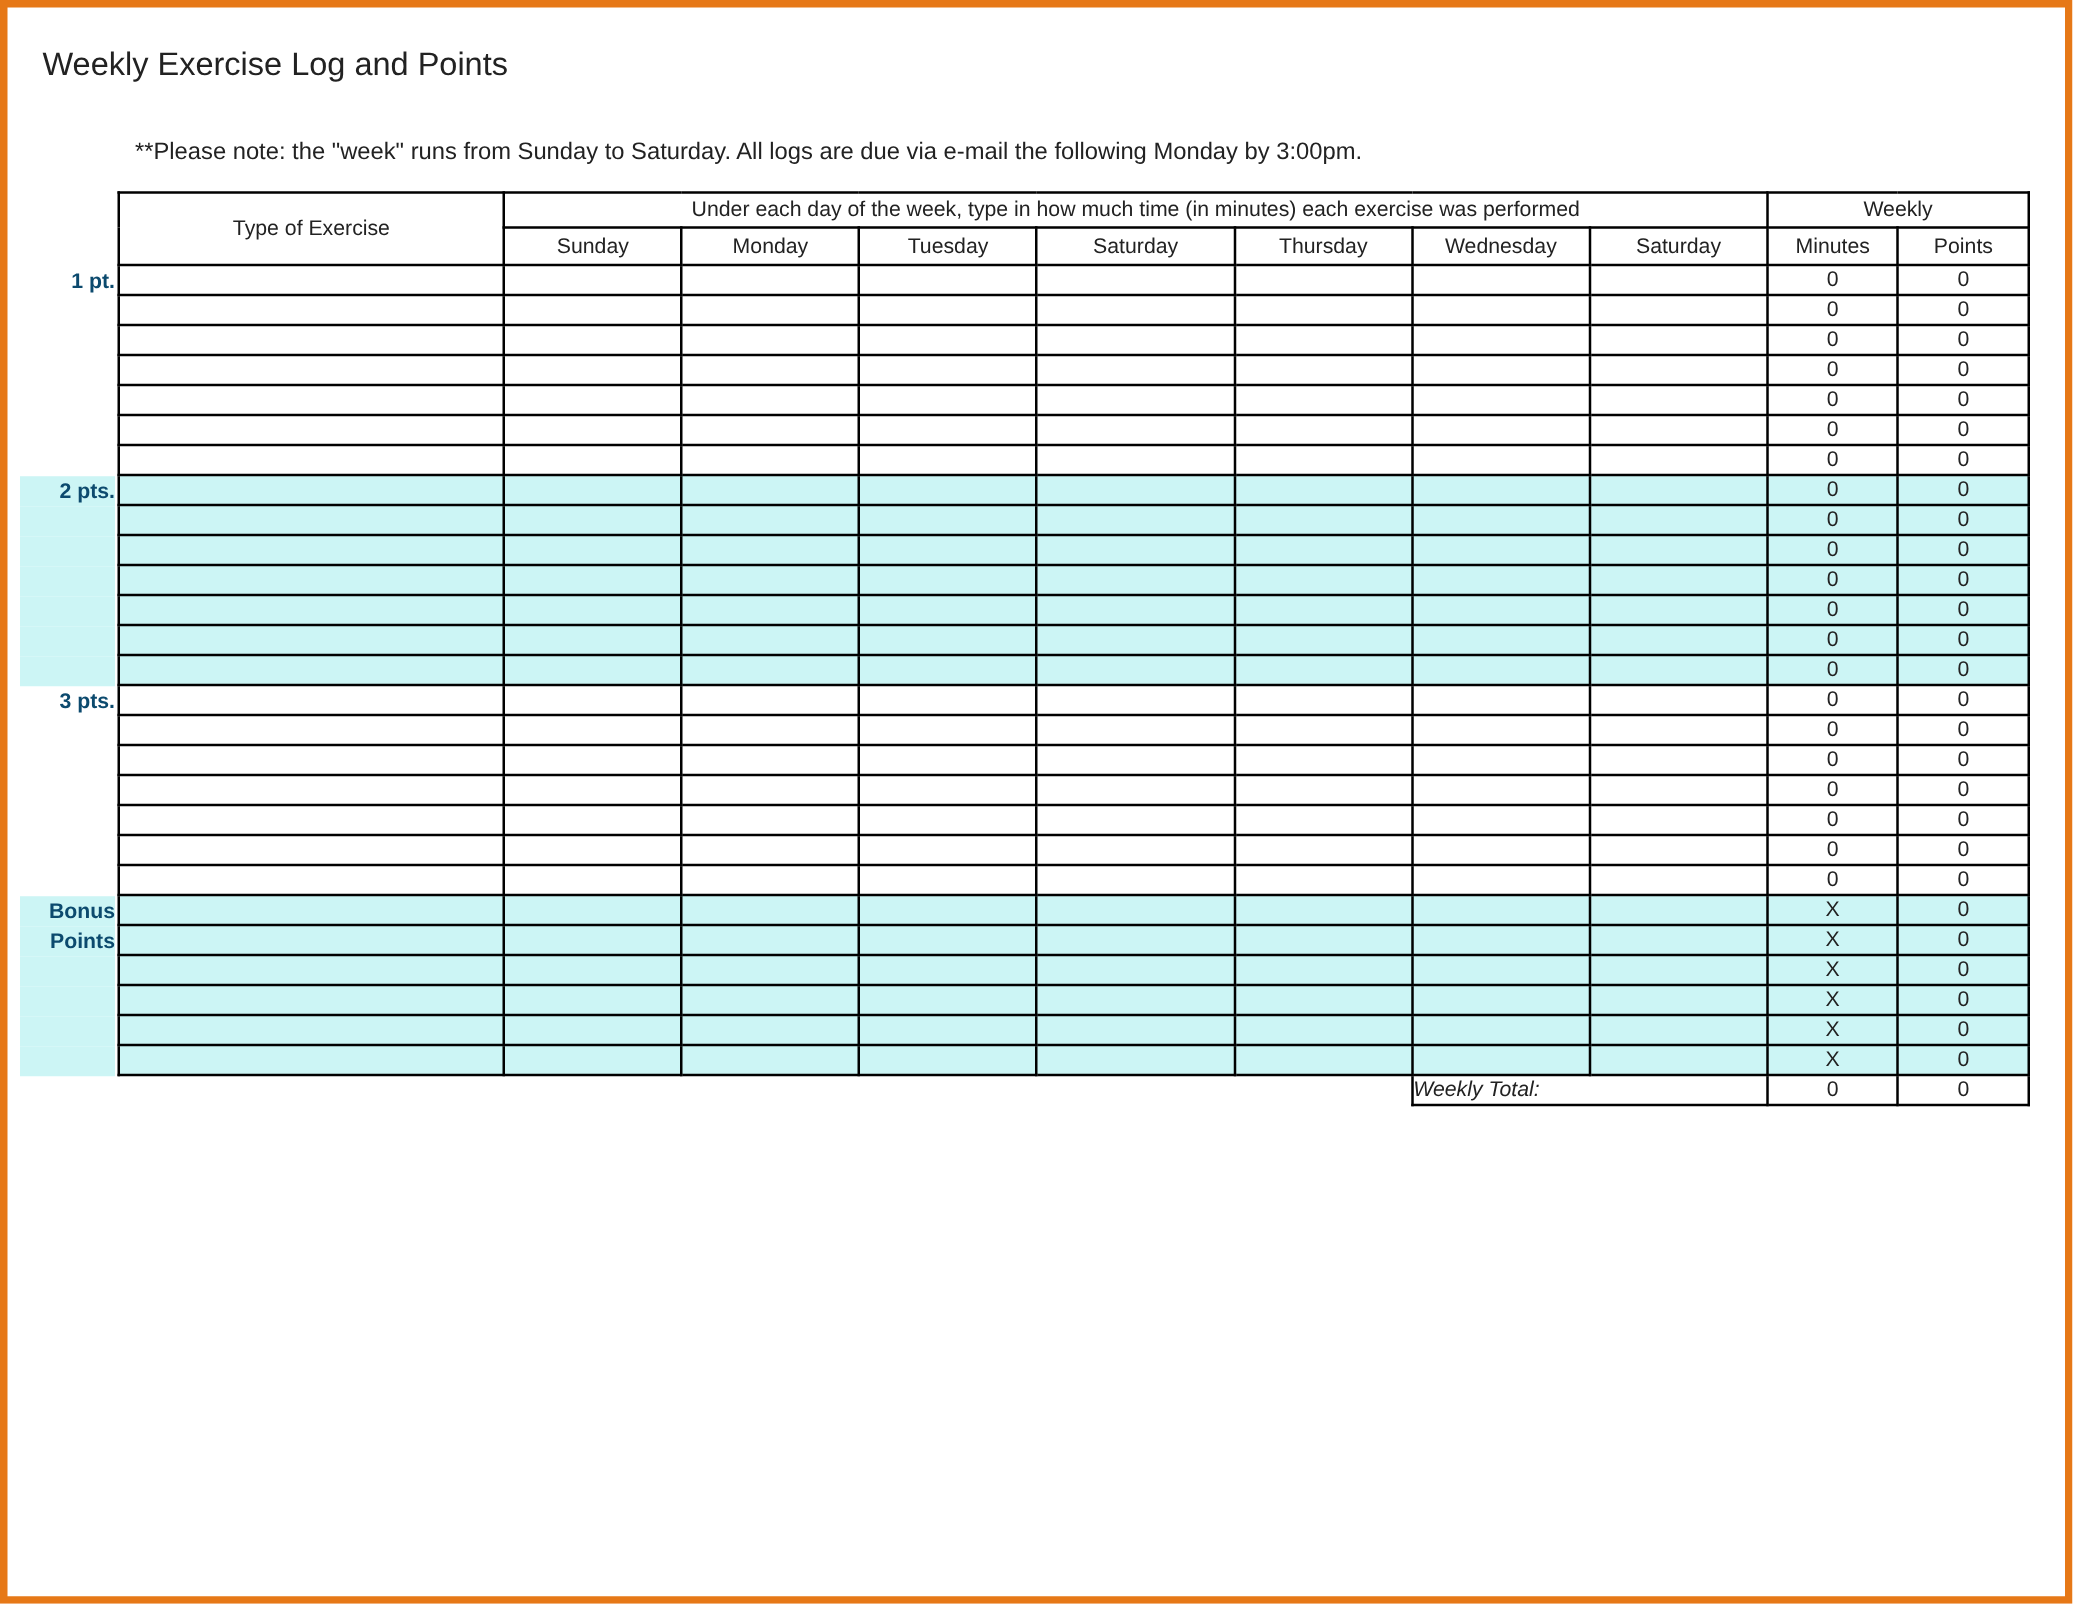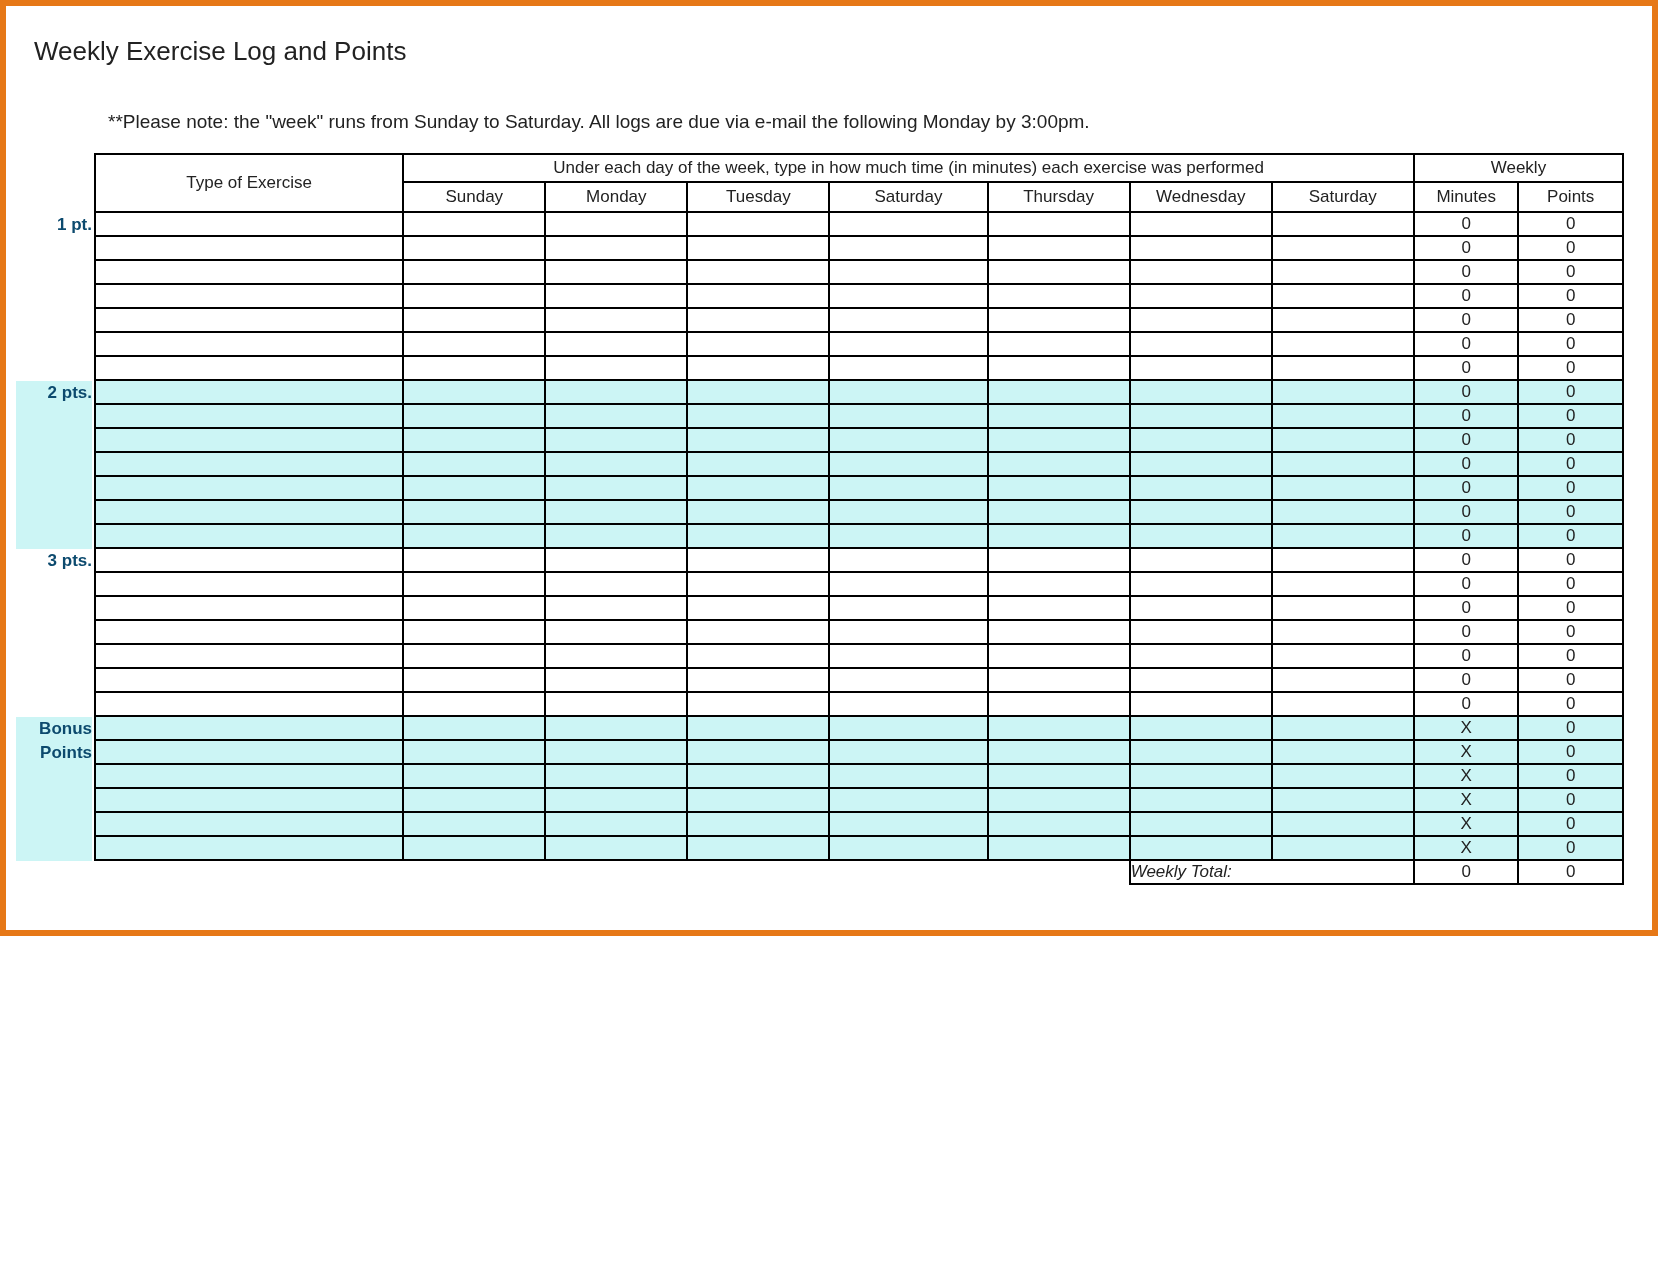--- a/index.html
+++ b/index.html
@@ -4,21 +4,21 @@
 <style>
   * { box-sizing: border-box; }
   body {
     margin: 0;
     padding: 0;
     background: #fff;
     font-family: Arial, Helvetica, sans-serif;
   }
   .outer {
     width: 1658px;
-    height: 936px;
+    height: 1283px;
     border: 6px solid #e67817;
     padding: 20px 18px 50px 10px;
     background: #fff;
     position: relative;
   }
   .title {
     font-size: 26px;
     padding: 10px 0 16px 18px;
     color: #222;
   }

